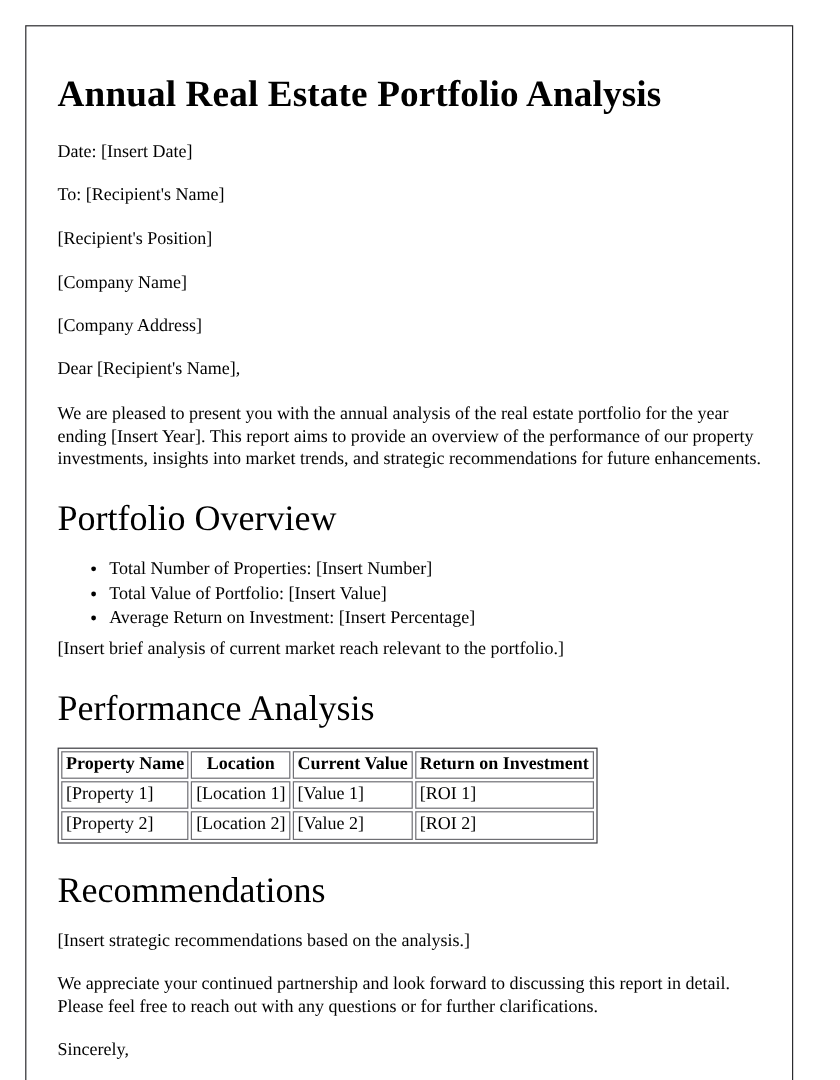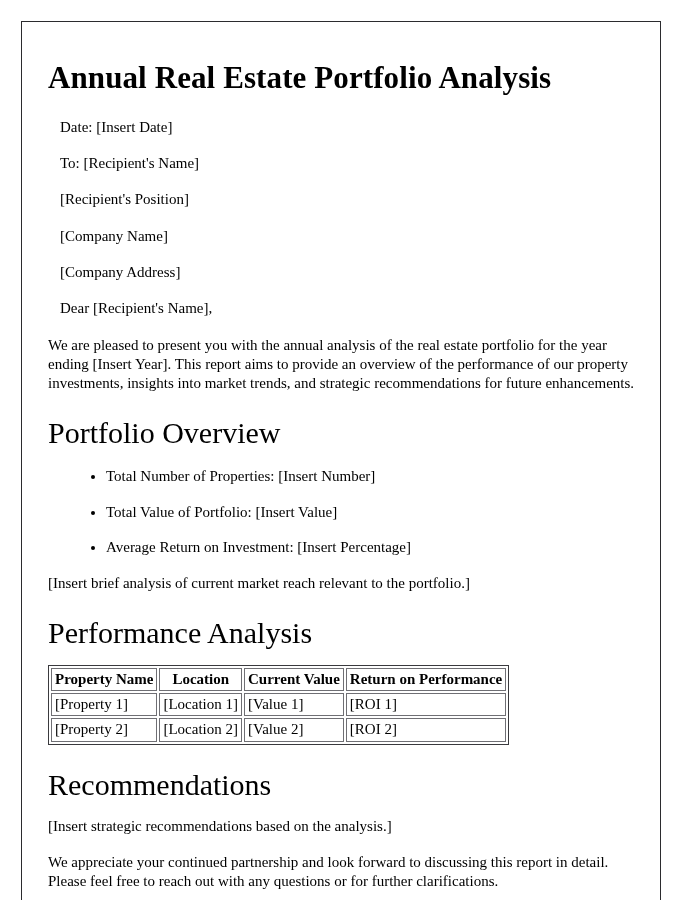--- a/index.html
+++ b/index.html
@@ -59,39 +59,39 @@
 
   p.doc-para {
     font-size: 15px;
     line-height: 1.29;
     margin: 0 0 17px 0;
   }
 
   p.meta-line {
     font-size: 15px;
     line-height: 1.29;
-    margin: 0 0 17px 12px;
+    margin: 0 0 17px 0;
   }
 
   p.body-para {
     font-size: 15px;
     line-height: 1.28;
     margin: 0 0 6px 0;
     text-align: left;
   }
 
   ul.overview-list {
     margin: 0 0 6px 0;
     padding-left: 42px;
     list-style-type: disc;
   }
   ul.overview-list li {
     font-size: 15px;
     line-height: 1.30;
-    margin: 16px;
+    margin: 1px;
   }
 
   
   table.performance-table {
     border-collapse: separate;
     border-spacing: 2px;
     border: 1.3px solid #3a3a3e;
     margin: 0 12px 6px 0;
     font-size: 15px;
     background: #ffffff;
@@ -159,21 +159,21 @@
       <p class="doc-para">[Insert brief analysis of current market reach relevant to the portfolio.]</p>
 
       <h2 class="section-heading">Performance Analysis</h2>
 
       <table class="performance-table">
         <thead>
           <tr>
             <th>Property Name</th>
             <th>Location</th>
             <th>Current Value</th>
-            <th>Return on Performance</th>
+            <th>Return on Investment</th>
           </tr>
         </thead>
         <tbody>
           <tr>
             <td>[Property 1]</td>
             <td>[Location 1]</td>
             <td>[Value 1]</td>
             <td>[ROI 1]</td>
           </tr>
           <tr>

